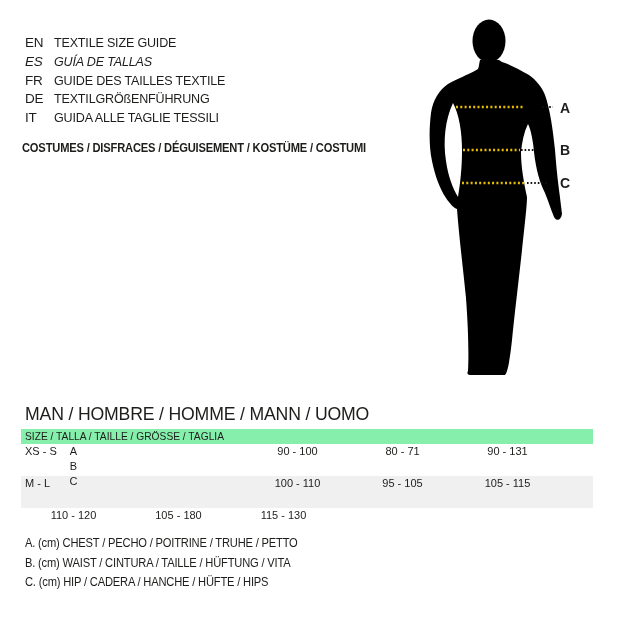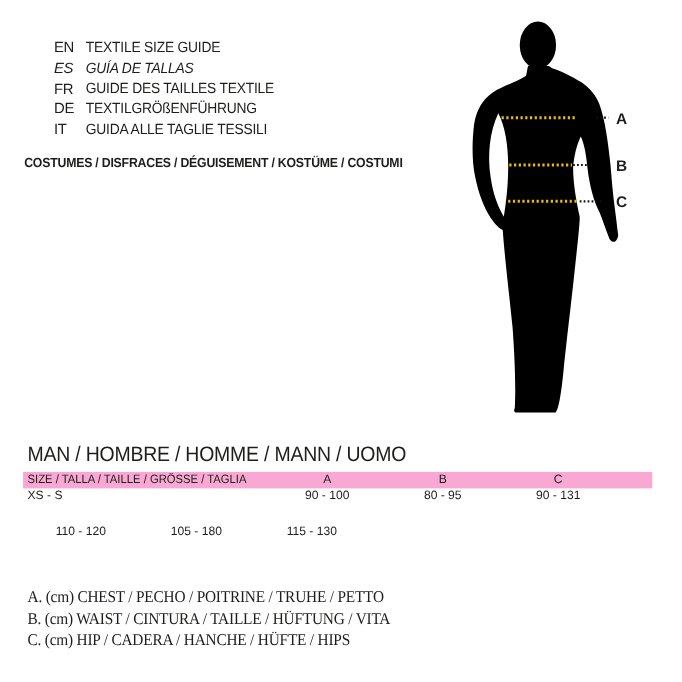--- a/index.html
+++ b/index.html
@@ -6,43 +6,43 @@
   body{
     width:620px;height:620px;position:relative;overflow:hidden;
     background:#ffffff;color:#1d1d1b;
     font-family:"Liberation Sans", sans-serif;
     -webkit-font-smoothing:antialiased;
   }
   .abs{position:absolute;}
   .cx{display:inline-block;white-space:nowrap;transform:scaleX(0.93);transform-origin:0 50%;}
 
   
-  .lang-row{position:absolute;left:25px;height:19px;line-height:19px;font-size:13.5px;letter-spacing:-0.2px;white-space:nowrap;margin-left:24px;}
+  .lang-row{position:absolute;left:25px;height:19px;line-height:19px;font-size:13.5px;letter-spacing:-0.2px;white-space:nowrap;}
   .lang-code{display:inline-block;width:29px;vertical-align:top;}
 
   
   .cat-title{left:22px;top:139px;font-size:12px;font-weight:bold;line-height:19px;letter-spacing:-0.2px;white-space:nowrap;}
 
   
   .man-title{left:25px;top:404px;font-size:19px;line-height:19px;letter-spacing:-0.2px;white-space:nowrap;}
 
   
   .size-table{left:21px;top:429px;width:572px;}
   .trow{display:flex;height:32px;line-height:14.5px;font-size:11px;}
-  .trow.thead{height:15px;line-height:15px;background:#f9a8d4;}
+  .trow.thead{height:15px;line-height:15px;background:#86efac;flex-direction:column;}
   .trow.stripe{background:#f0f0f1;}
   .c-size{width:224px;padding-left:4px;box-sizing:border-box;white-space:nowrap;}
   .c-val{width:105px;text-align:center;}
   .c-fill{flex:1;}
 
   
   .m-label{position:absolute;width:16px;text-align:center;font-size:14px;font-weight:bold;line-height:14px;}
 
   
-  .legend-line{position:absolute;left:25px;height:19.5px;line-height:19.5px;font-size:15px;letter-spacing:-0.2px;white-space:nowrap;font-family:Liberation Serif, serif;}
+  .legend-line{position:absolute;left:25px;height:19.5px;line-height:19.5px;font-size:12px;letter-spacing:-0.2px;white-space:nowrap;}
 
   svg{position:absolute;left:0;top:0;}
 </style>
 </head>
 <body>
 
 <svg width="620" height="620" viewBox="0 0 620 620" aria-hidden="true">
   <g>
     <ellipse cx="489" cy="41" rx="16.5" ry="21.5" fill="#000000"></ellipse>
     <path d="
@@ -123,22 +123,29 @@
   <div class="trow thead">
     <div class="c-size"><span class="cx">SIZE / TALLA / TAILLE / GRÖSSE / TAGLIA</span></div>
     <div class="c-val">A</div>
     <div class="c-val">B</div>
     <div class="c-val">C</div>
     <div class="c-fill"></div>
   </div>
   <div class="trow">
     <div class="c-size">XS - S</div>
     <div class="c-val">90 - 100</div>
-    <div class="c-val">80 - 95</div>
+    <div class="c-val">80 - 71</div>
     <div class="c-val">90 - 131</div>
+    <div class="c-fill"></div>
+  </div>
+  <div class="trow stripe">
+    <div class="c-size">M - L</div>
+    <div class="c-val">100 - 110</div>
+    <div class="c-val">95 - 105</div>
+    <div class="c-val">105 - 115</div>
     <div class="c-fill"></div>
   </div>
   <div class="trow">
     <div class="c-val">110 - 120</div>
     <div class="c-val">105 - 180</div>
     <div class="c-val">115 - 130</div>
     <div class="c-fill"></div>
   </div>
 </div>
 

